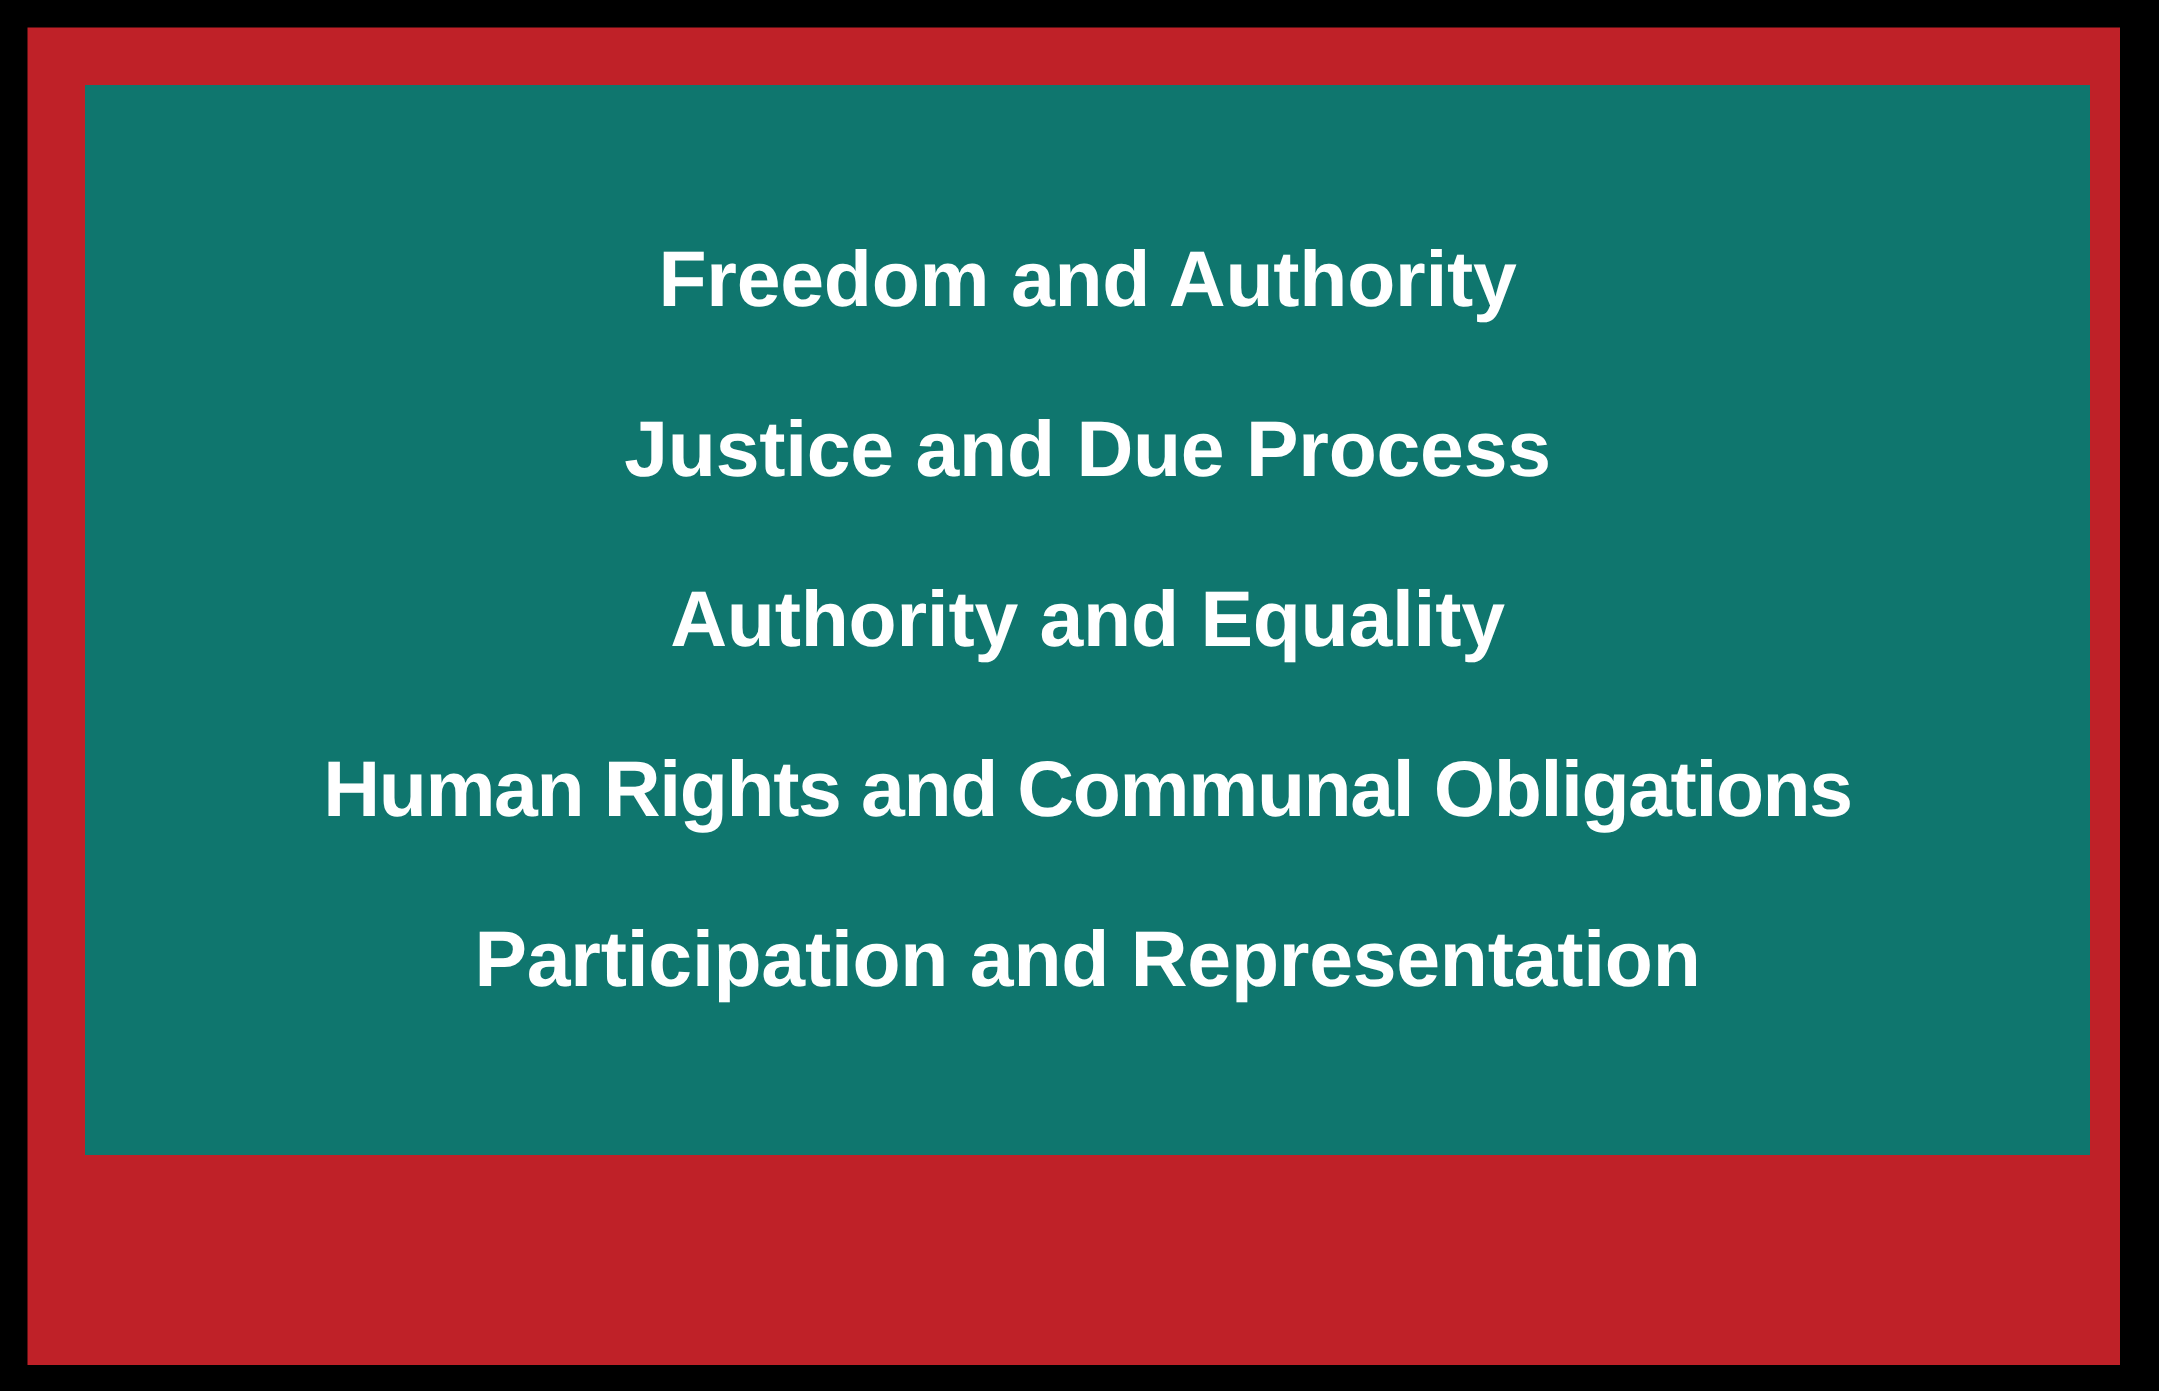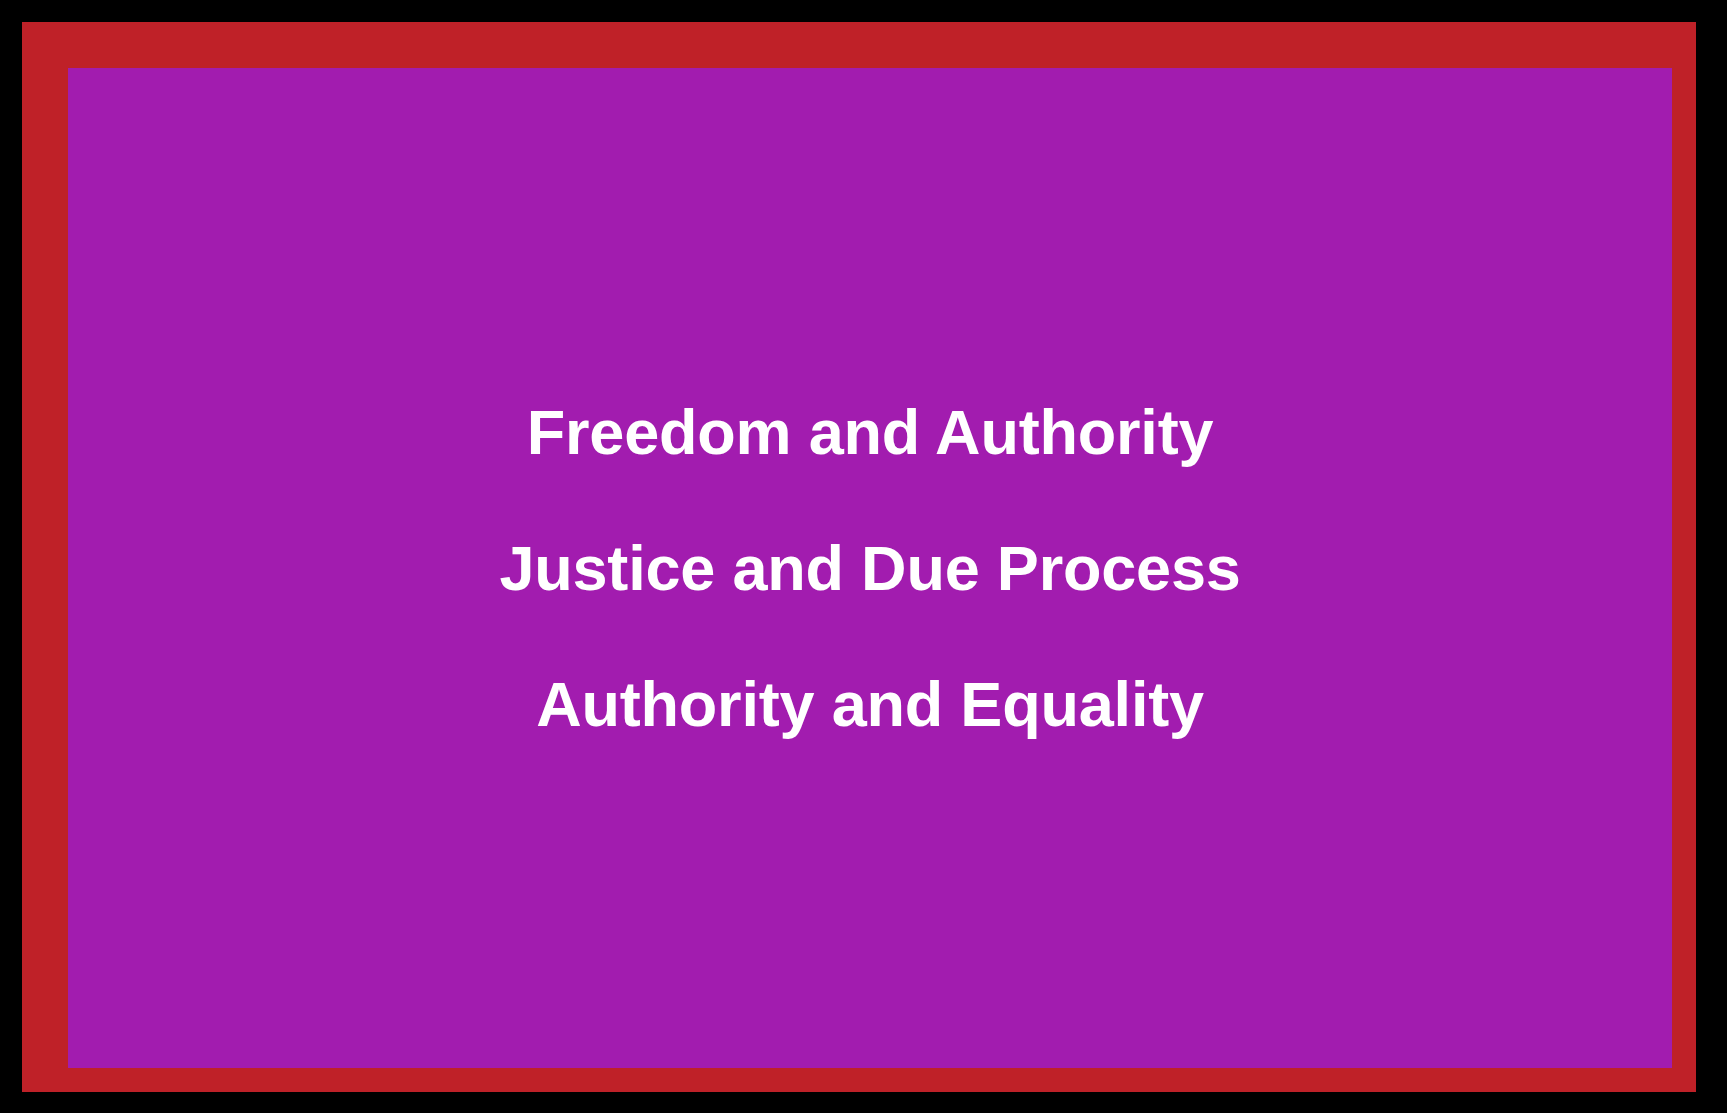--- a/index.html
+++ b/index.html
@@ -34,22 +34,22 @@
     background: #bf2128;
     box-sizing: border-box;
   }
 
   
   .navy-panel {
     position: absolute;
     left: 46px;
     top: 46px;
     width: 1604px;
-    height: 1000px;
-    background: #a21caf;
+    height: 856px;
+    background: #0f766e;
     box-sizing: border-box;
 
     display: flex;
     flex-direction: column;
     align-items: center;
     justify-content: center;
   }
 
   .principle-list {
     width: 100%;
@@ -94,21 +94,23 @@
     <div class="navy-panel">
 
       <ul class="principle-list">
 
         <li class="principle-line">Freedom and Authority</li>
 
         <li class="principle-line">Justice and Due Process</li>
 
         <li class="principle-line">Authority and Equality</li>
 
+        <li class="principle-line wide">Human Rights and Communal Obligations</li>
 
+        <li class="principle-line">Participation and Representation</li>
 
       </ul>
 
     </div>
 
   </div>
 
 </div>
 
 </body></html>

